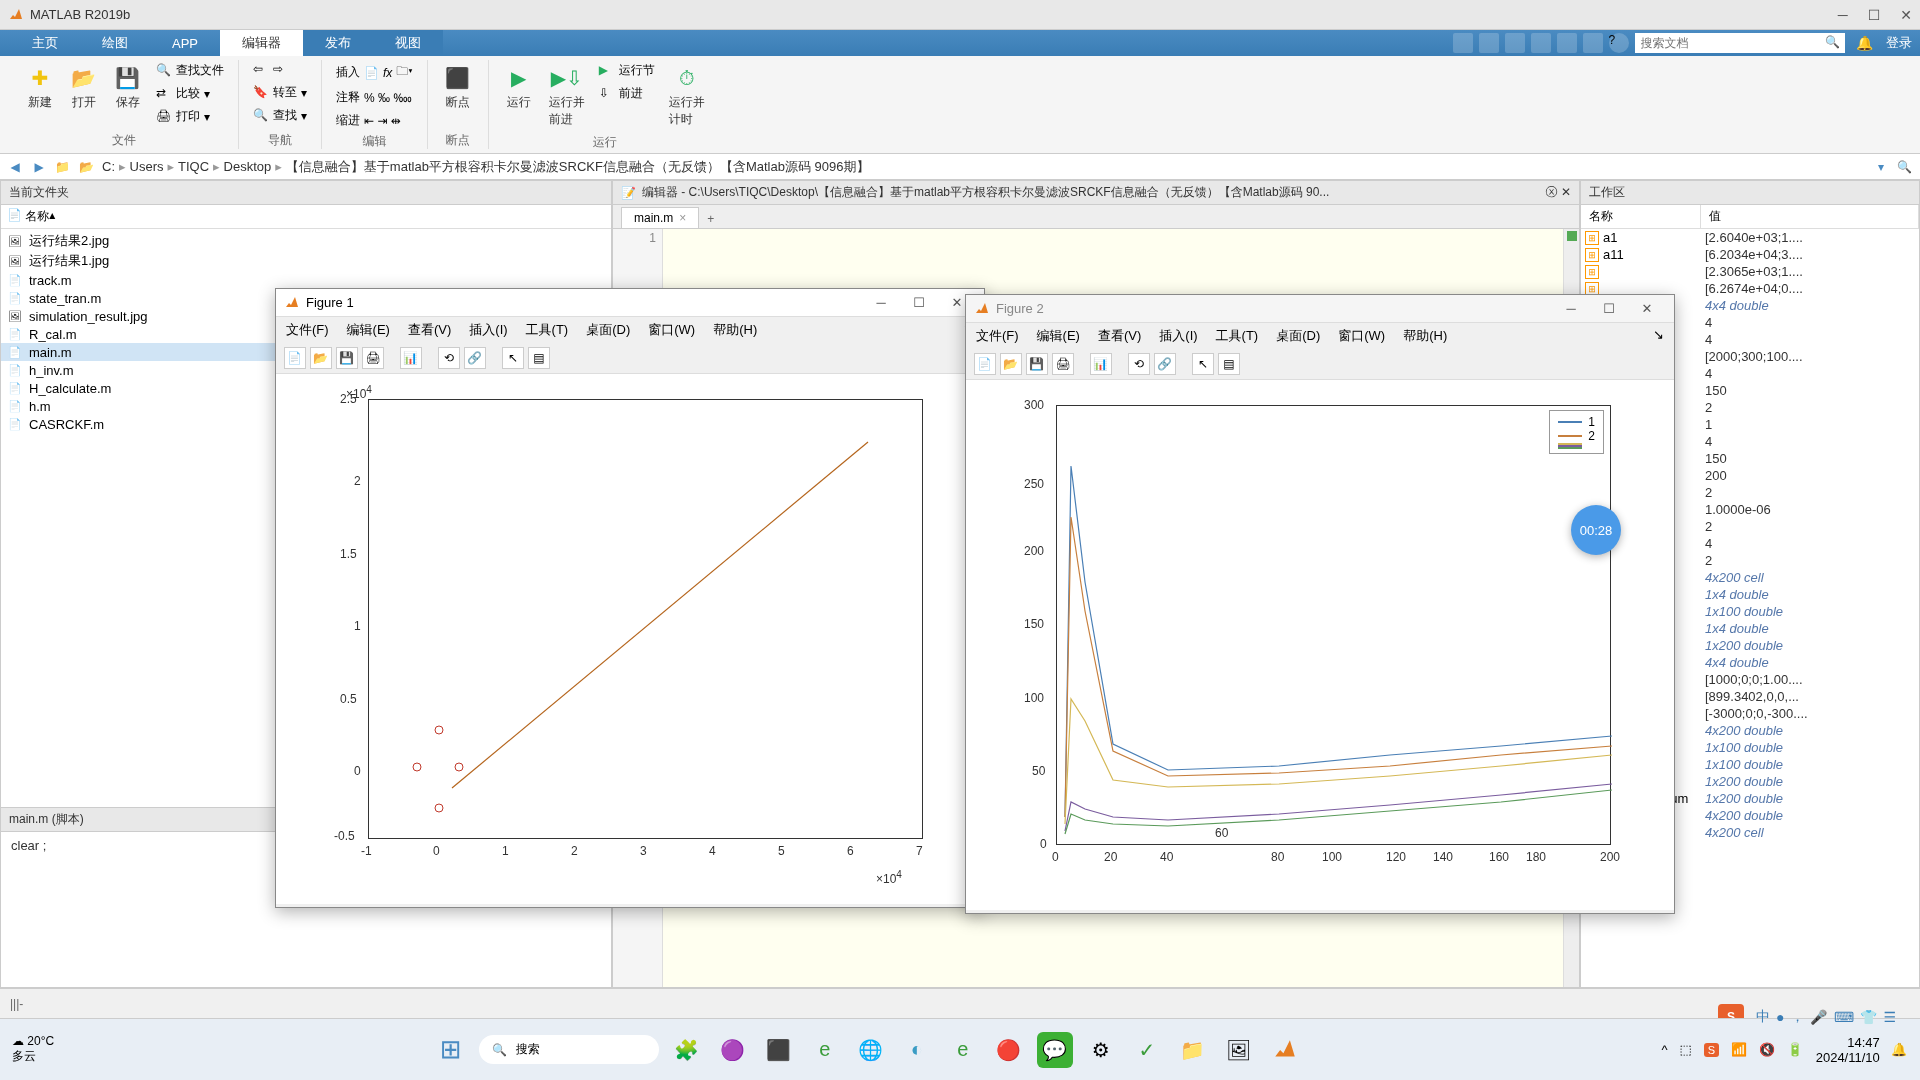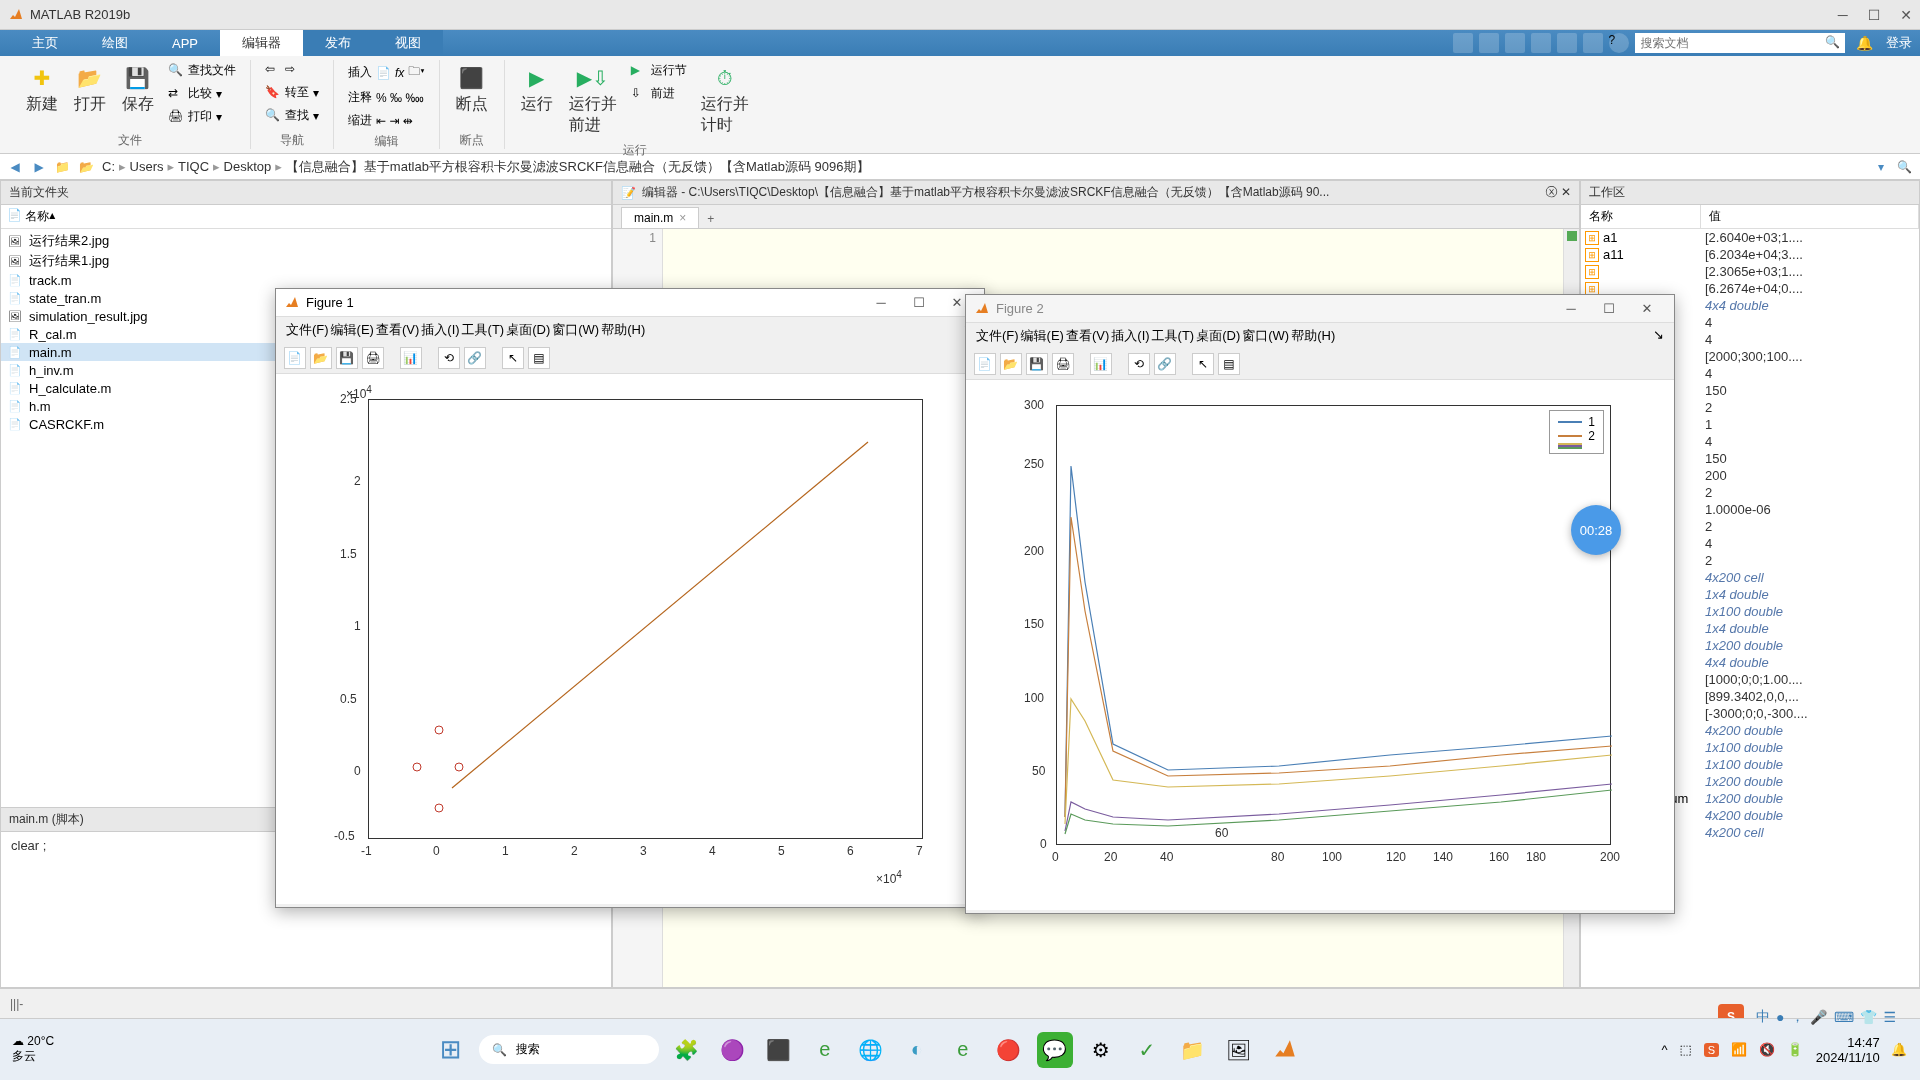--- a/index.html
+++ b/index.html
@@ -19,21 +19,21 @@
 .ribbon-tabs .search { background: #fff; width: 210px; height: 20px; border: none; padding: 0 18px 0 6px; font-size: 12px; }
 .ribbon-tabs .login { color: #fff; font-size: 13px; cursor: pointer; font-family: Liberation Mono, monospace; }
 .ribbon-tabs .bell { color: #fff; font-size: 14px; margin: 0 6px; cursor: pointer; }
 
 .ribbon-body { height: 98px; background: #f5f5f5; border-bottom: 1px solid #ccc; display: flex; padding: 4px 10px; }
 .ribbon-group { border-right: 1px solid #ddd; padding: 0 10px; display: flex; flex-direction: column; justify-content: space-between; height: 100%; }
 .ribbon-group .group-label { text-align: center; font-size: 12px; color: #666; padding-top: 2px; }
 .ribbon-group .controls { display: flex; gap: 4px; flex: 1; align-items: flex-start; }
 .big-btn { display: flex; flex-direction: column; align-items: center; gap: 2px; padding: 4px 6px; cursor: pointer; }
 .big-btn .icon { width: 28px; height: 28px; display: flex; align-items: center; justify-content: center; font-size: 20px; }
-.big-btn .label { font-size: 16px; color: #333; }
+.big-btn .label { font-size: 12px; color: #333; }
 .small-btn-col { display: flex; flex-direction: column; gap: 2px; }
 .small-btn { display: flex; align-items: center; gap: 4px; padding: 2px 4px; font-size: 12px; cursor: pointer; }
 .small-btn .icon { width: 16px; height: 16px; display: inline-block; }
 
 .addr-bar { height: 26px; background: #fff; border-bottom: 1px solid #ccc; display: flex; align-items: center; padding: 0 6px; gap: 6px; }
 .addr-bar .nav-icon { width: 18px; height: 18px; cursor: pointer; display: flex; align-items: center; justify-content: center; color: #4a8bc2; }
 .addr-bar .path { flex: 1; display: flex; align-items: center; gap: 4px; font-size: 13px; color: #333; }
 .addr-bar .path span { cursor: pointer; }
 .addr-bar .path .sep { color: #999; }
 
@@ -73,21 +73,21 @@
 
 .status-bar { height: 30px; background: #f0f0f0; border-top: 1px solid #ccc; display: flex; align-items: center; padding: 0 10px; font-size: 12px; color: #666; }
 
 
 .figure-window { position: absolute; background: #f0f0f0; border: 1px solid #888; box-shadow: 0 4px 16px rgba(0,0,0,0.3); }
 .figure-titlebar { height: 28px; background: #fff; display: flex; align-items: center; padding: 0 8px; border-bottom: 1px solid #ddd; }
 .figure-titlebar.inactive { background: #f5f5f5; color: #888; }
 .figure-titlebar .ficon { width: 16px; height: 16px; margin-right: 6px; }
 .figure-titlebar .title { flex: 1; font-size: 13px; }
 .figure-titlebar .win-btn { width: 38px; text-align: center; cursor: pointer; font-size: 13px; color: #555; }
-.figure-menus { display: flex; gap: 2px; padding: 4px 10px; font-size: 13px; background: #f0f0f0; }
+.figure-menus { display: flex; gap: 18px; padding: 4px 10px; font-size: 13px; background: #f0f0f0; }
 .figure-menus span { cursor: pointer; }
 .figure-toolbar { display: flex; gap: 4px; padding: 4px 8px; background: #f0f0f0; border-bottom: 1px solid #ddd; }
 .figure-toolbar .tbtn { width: 22px; height: 22px; border: 1px solid #ccc; background: #fff; cursor: pointer; display: flex; align-items: center; justify-content: center; font-size: 12px; }
 .figure-canvas { background: #fff; position: relative; }
 .plot-area { position: absolute; border: 1px solid #333; background: #fff; }
 .axis-label { position: absolute; font-size: 12px; color: #333; }
 .legend-box { position: absolute; background: #fff; border: 1px solid #999; padding: 4px 8px; font-size: 12px; }
 .legend-item { display: flex; align-items: center; gap: 6px; }
 .legend-line { width: 24px; height: 2px; }
 
@@ -735,21 +735,21 @@
       <div class="legend-item">
           <span class="legend-line" style="background:#7a5c9e;"></span>
           <span></span>
         </div>
       <div class="legend-item">
           <span class="legend-line" style="background:#5a9a5a;"></span>
           <span></span>
         </div>
     </div>
     <div class="axis-label" style="left:58px;top:18px;">300</div>
-    <div class="axis-label" style="left:58px;top:77px;text-align:right;">250</div>
+    <div class="axis-label" style="left:58px;top:97px;text-align:right;">250</div>
     <div class="axis-label" style="left:58px;top:164px;">200</div>
     <div class="axis-label" style="left:58px;top:237px;">150</div>
     <div class="axis-label" style="left:58px;top:311px;">100</div>
     <div class="axis-label" style="left:66px;top:384px;">50</div>
     <div class="axis-label" style="left:74px;top:457px;">0</div>
     <div class="axis-label" style="left:86px;top:470px;">0</div>
     <div class="axis-label" style="left:138px;top:470px;">20</div>
     <div class="axis-label" style="left:194px;top:470px;">40</div>
     <div class="axis-label" style="left:249px;top:446px;">60</div>
     <div class="axis-label" style="left:305px;top:470px;">80</div>

